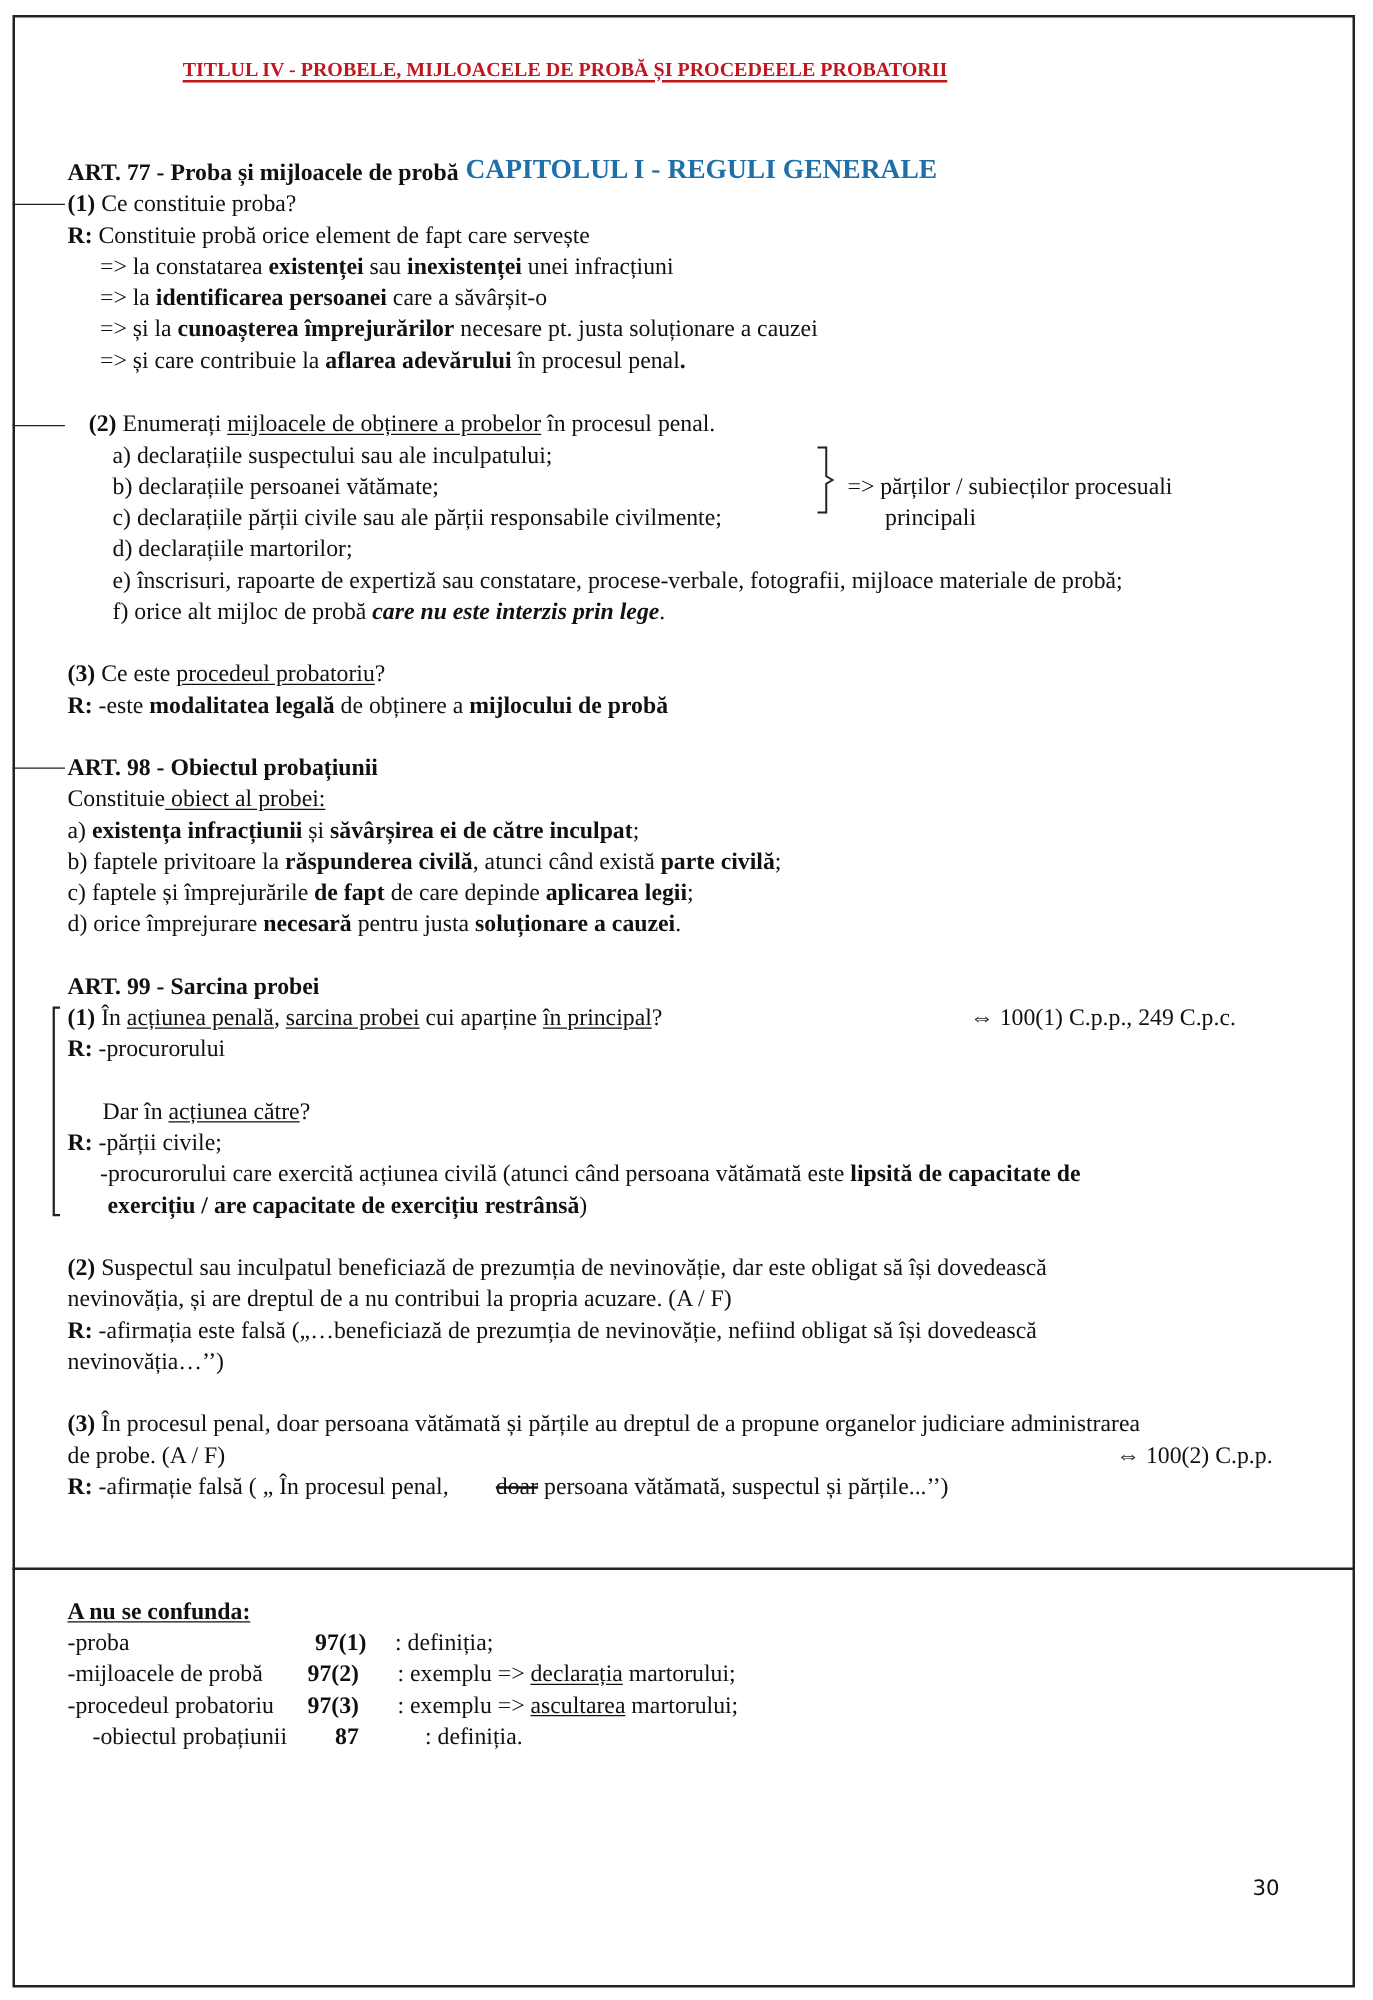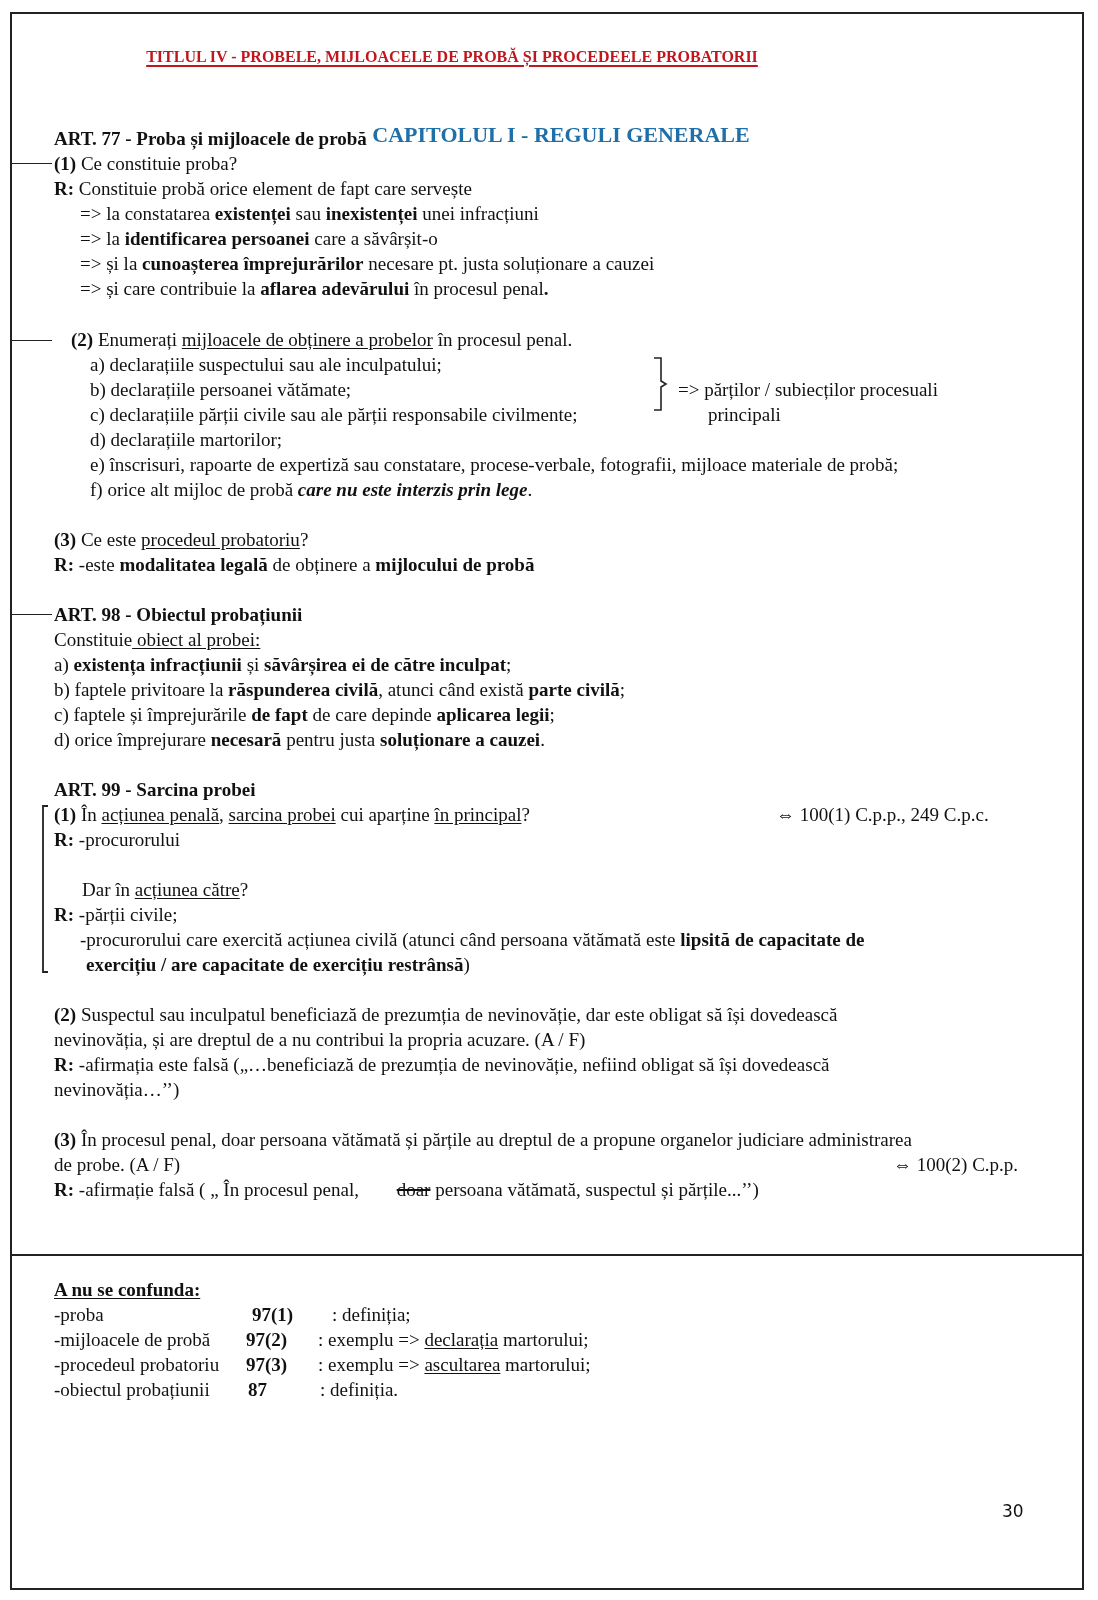--- a/index.html
+++ b/index.html
@@ -84,21 +84,21 @@
 <div class="abs" style="left:54px;top:1052px;"><b>R:</b><span> -afirmația este falsă  („…beneficiază de prezumția de nevinovăție, nefiind obligat să își dovedească</span></div>
 <div class="abs" style="left:54px;top:1077px;">nevinovăția…’’)</div>
 
 <div class="abs" style="left:54px;top:1127px;"><b>(3)</b><span> În procesul penal, doar persoana vătămată și părțile au dreptul de a propune organelor judiciare administrarea</span></div>
 <div class="abs" style="left:54px;top:1152px;">de probe. (A / F)</div>
 <div class="abs" style="left:893px;top:1152px;">⇔ 100(2) C.p.p.</div>
 <div class="abs" style="left:54px;top:1177px;"><b>R:</b><span> -afirmație falsă ( „ În procesul penal, </span><s>doar</s><span> persoana vătămată, suspectul și părțile...’’)</span></div>
 
 <div class="abs" style="left:54px;top:1277px;"><b><u>A nu se confunda:</u></b></div>
 <div class="abs" style="left:54px;top:1302px;">
-  <span class="col" style="width:198px;">-proba</span><b class="col" style="width:62px;">97(1)</b><span style="margin-left:18px;">: definiția;</span></div>
+  <span class="col" style="width:198px;">-proba</span><b class="col" style="width:62px;">97(1)</b><span style="margin-left:2px;">: definiția;</span></div>
 <div class="abs" style="left:54px;top:1327px;">
   <span class="col" style="width:192px;">-mijloacele de probă</span><b class="col" style="width:70px;">97(2)</b><span style="margin-left:2px;">: exemplu =&gt; </span><u>declarația</u><span> martorului;</span></div>
 <div class="abs" style="left:54px;top:1352px;">
   <span class="col" style="width:192px;">-procedeul probatoriu</span><b class="col" style="width:70px;">97(3)</b><span style="margin-left:2px;">: exemplu  =&gt; </span><u>ascultarea</u><span> martorului;</span></div>
 <div class="abs" style="left:54px;top:1377px;">
-  <span class="col" style="width:194px;">-obiectul probațiunii</span><b class="col" style="width:70px;">87</b><span style="margin-left:2px;">: definiția.</span></div>
+  <span class="col" style="width:194px;margin-left:20px;">-obiectul probațiunii</span><b class="col" style="width:70px;">87</b><span style="margin-left:2px;">: definiția.</span></div>
 
 <div class="abs page-num" style="left:1002px;top:1499px;">30</div>
 
 </body></html>

